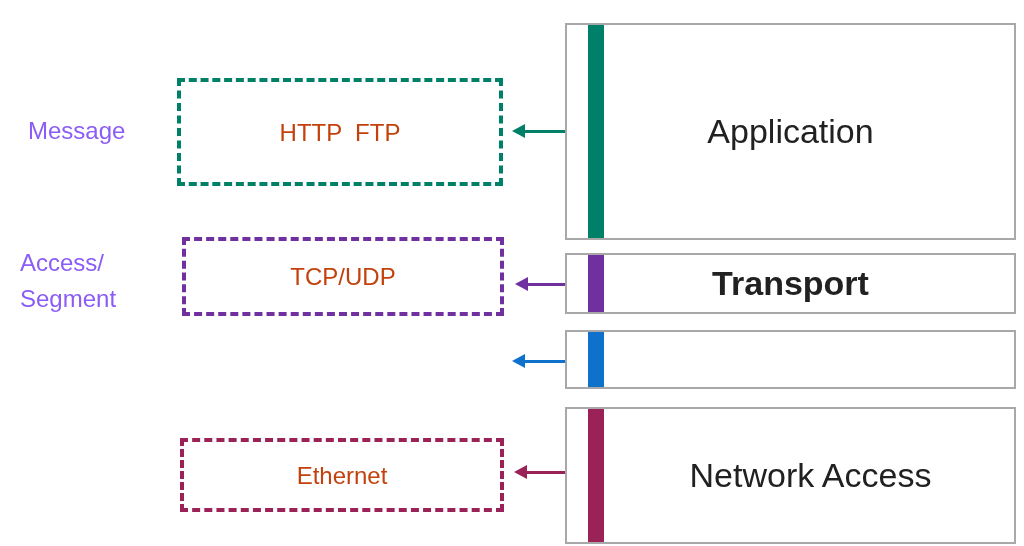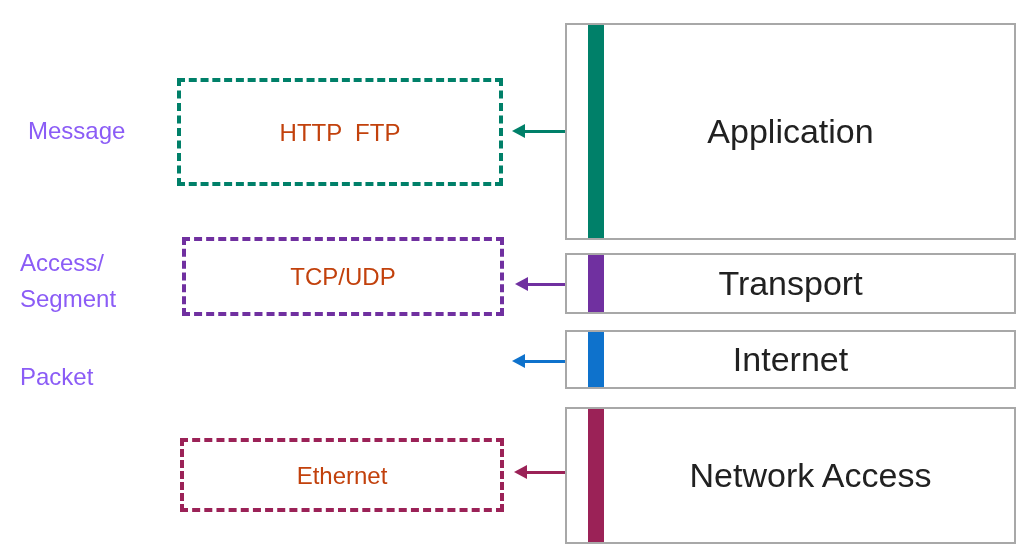--- a/index.html
+++ b/index.html
@@ -39,40 +39,37 @@
     border-right:13px solid #000;
   }
   .arrow-line { height:3px; flex:1 1 auto; }
 
   
   .layer-box {
     position:absolute; box-sizing:border-box; border:2px solid #A8A8A8; background:#ffffff;
     display:flex; align-items:center; justify-content:center;
   }
   #layer-app       { left:565px; top:23px;  width:451px; height:217px; }
-  #layer-transport { left:565px; top:253px; width:451px; height:61px; }
+  #layer-transport { left:565px; top:253px; width:451px; height:61px;font-weight:bold; }
   #layer-internet  { left:565px; top:330px; width:451px; height:59px; }
   #layer-network   { left:565px; top:407px; width:451px; height:137px;padding-left:40px; }
   .layer-bar { position:absolute; left:21px; top:0; bottom:0; width:16px; }
   .layer-label { font-size:34px; color:#212121; white-space:nowrap; }
 </style>
 </head>
 <body>
 
 <div class="stage">
 
   <div class="pdu-label" id="pdu-message">
     <span class="pdu-line">Message</span>
   </div>
   <div class="pdu-label" id="pdu-segment">
     <span class="pdu-line">Access/</span>
     <span class="pdu-line">Segment</span>
-  </div>
-  <div class="pdu-label" id="pdu-packet">
-    <span class="pdu-line">Packet</span>
   </div>
 
   <div class="dashed-box" id="proto-app" style="border-color: rgb(0, 128, 105);">
     <span class="proto-line">HTTP  FTP</span>
   </div>
   <div class="dashed-box" id="proto-transport" style="border-color: rgb(112, 48, 160);">
     <span class="proto-line">TCP/UDP</span>
   </div>
   <div class="dashed-box" id="proto-network" style="border-color: rgb(155, 34, 87); justify-content: center;">
     <span class="proto-line">Ethernet</span>
@@ -98,20 +95,19 @@
   <div class="layer-box" id="layer-app">
     <span class="layer-bar" style="background-color: rgb(0, 128, 105);"></span>
     <span class="layer-label">Application</span>
   </div>
   <div class="layer-box" id="layer-transport">
     <span class="layer-bar" style="background-color: rgb(112, 48, 160);"></span>
     <span class="layer-label">Transport</span>
   </div>
   <div class="layer-box" id="layer-internet">
     <span class="layer-bar" style="background-color: rgb(14, 114, 204);"></span>
-    <span class="layer-label">Internet</span>
   </div>
   <div class="layer-box" id="layer-network">
     <span class="layer-bar" style="background-color: rgb(155, 34, 87);"></span>
     <span class="layer-label">Network Access</span>
   </div>
 
 </div>
 
 </body></html>

